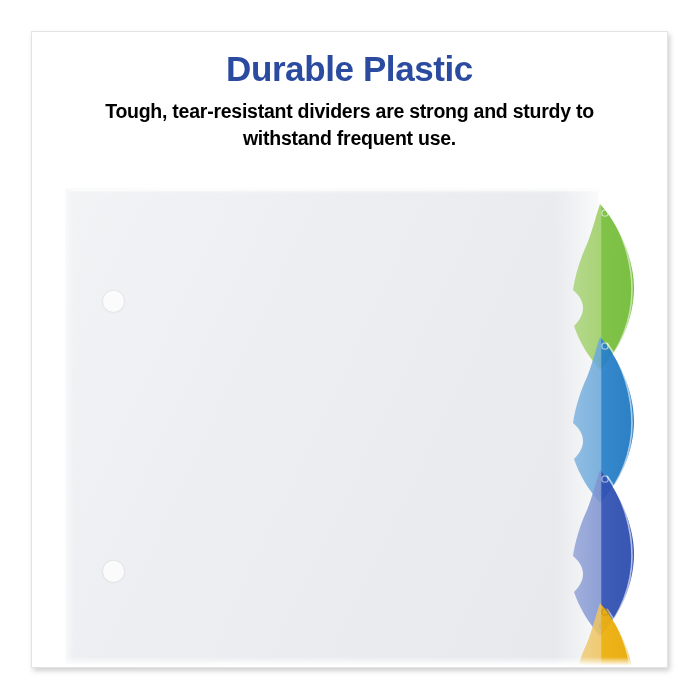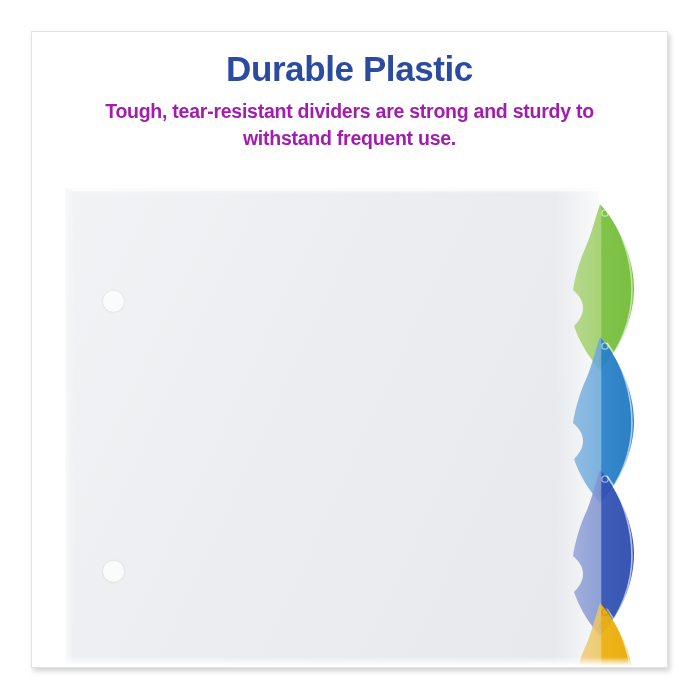--- a/index.html
+++ b/index.html
@@ -46,21 +46,21 @@
     letter-spacing: -0.4px;
     color: #2b4ba0;
     font-family: "Liberation Sans", sans-serif;
     line-height: 1.12;
   }
   #subtitle {
     margin: 10px auto 0 auto;
     width: 560px;
     font-size: 19.5px;
     font-weight: bold;
-    color: #a21caf;
+    color: #000000;
     line-height: 1.38;
     letter-spacing: -0.25px;
   }
 
   
   #divider-sheet {
     position: absolute;
     left: 34px;
     top: 157px;
     width: 532px;

